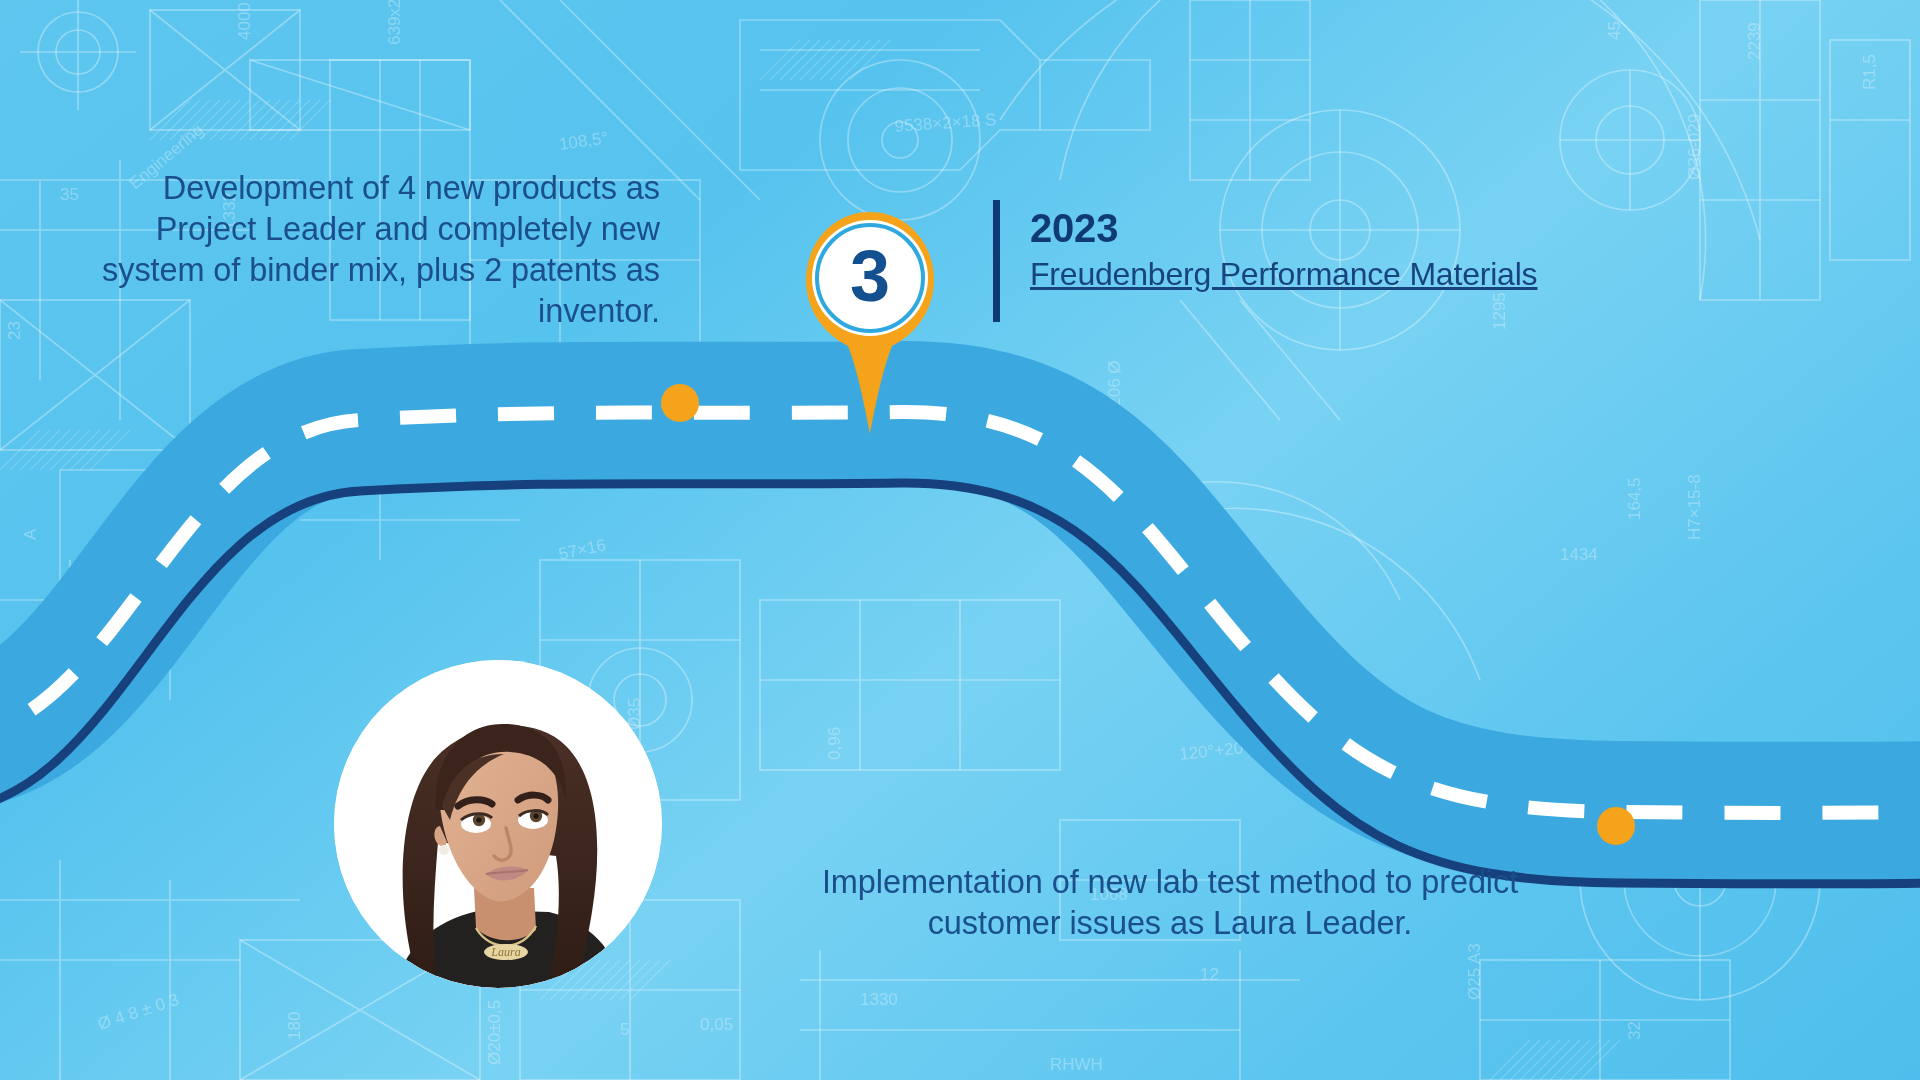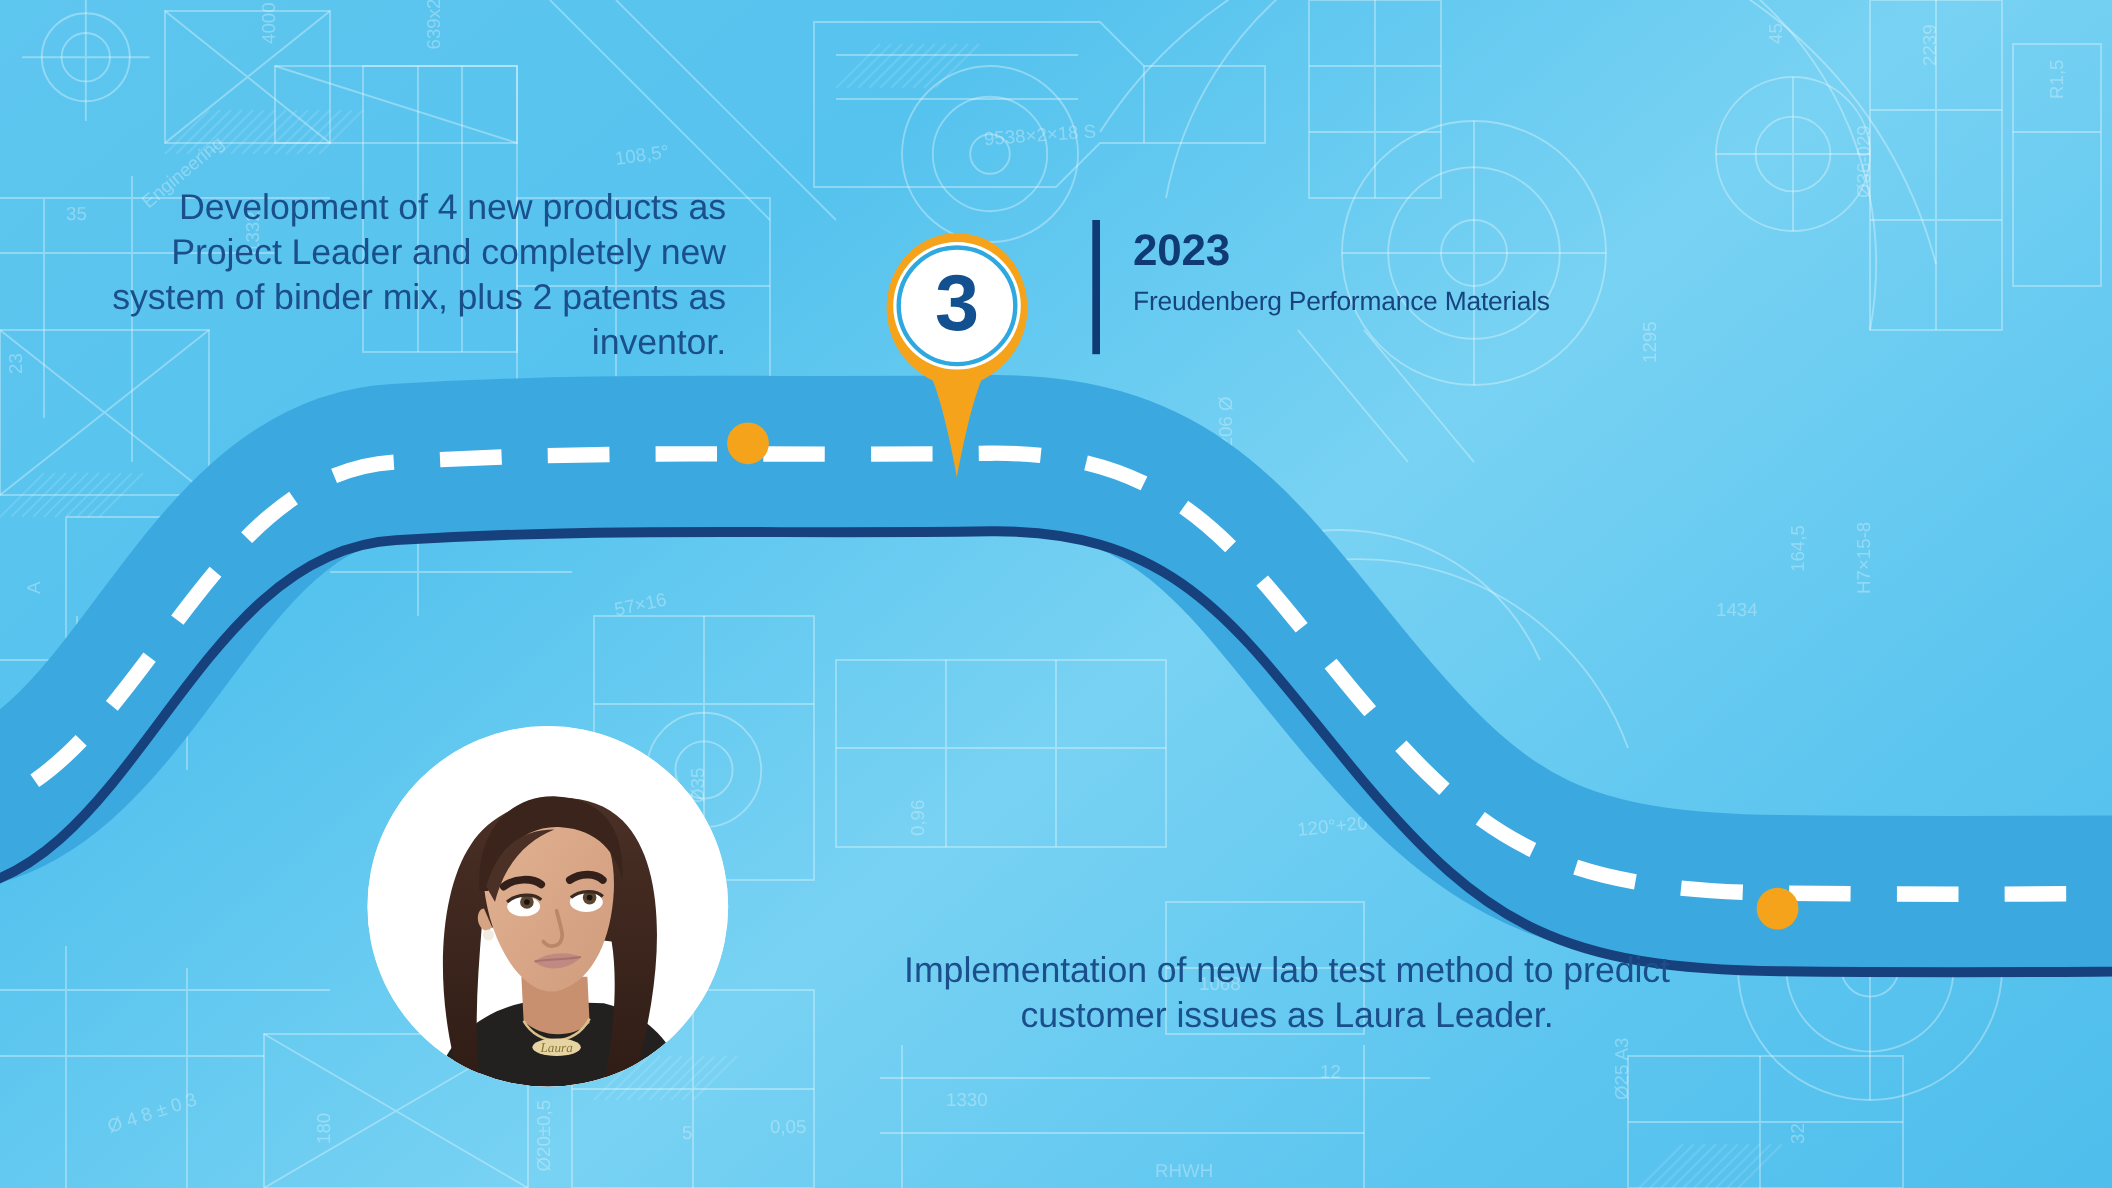--- a/index.html
+++ b/index.html
@@ -81,25 +81,26 @@
     letter-spacing: -0.2px;
   }
   #title-role {
     font-size: 34px;
     font-weight: 700;
     color: #103a76;
     line-height: 45px;
     letter-spacing: -0.2px;
   }
   #title-company {
-    font-size: 24px;
+    font-size: 32px;
     font-weight: 400;
     color: #17447e;
     line-height: 45px;
     letter-spacing: -0.2px;
+    text-decoration: underline;
   }
 
   
   #map-pin {
     position: absolute;
     left: 802px;
     top: 208px;
     width: 136px;
     height: 226px;
   }

